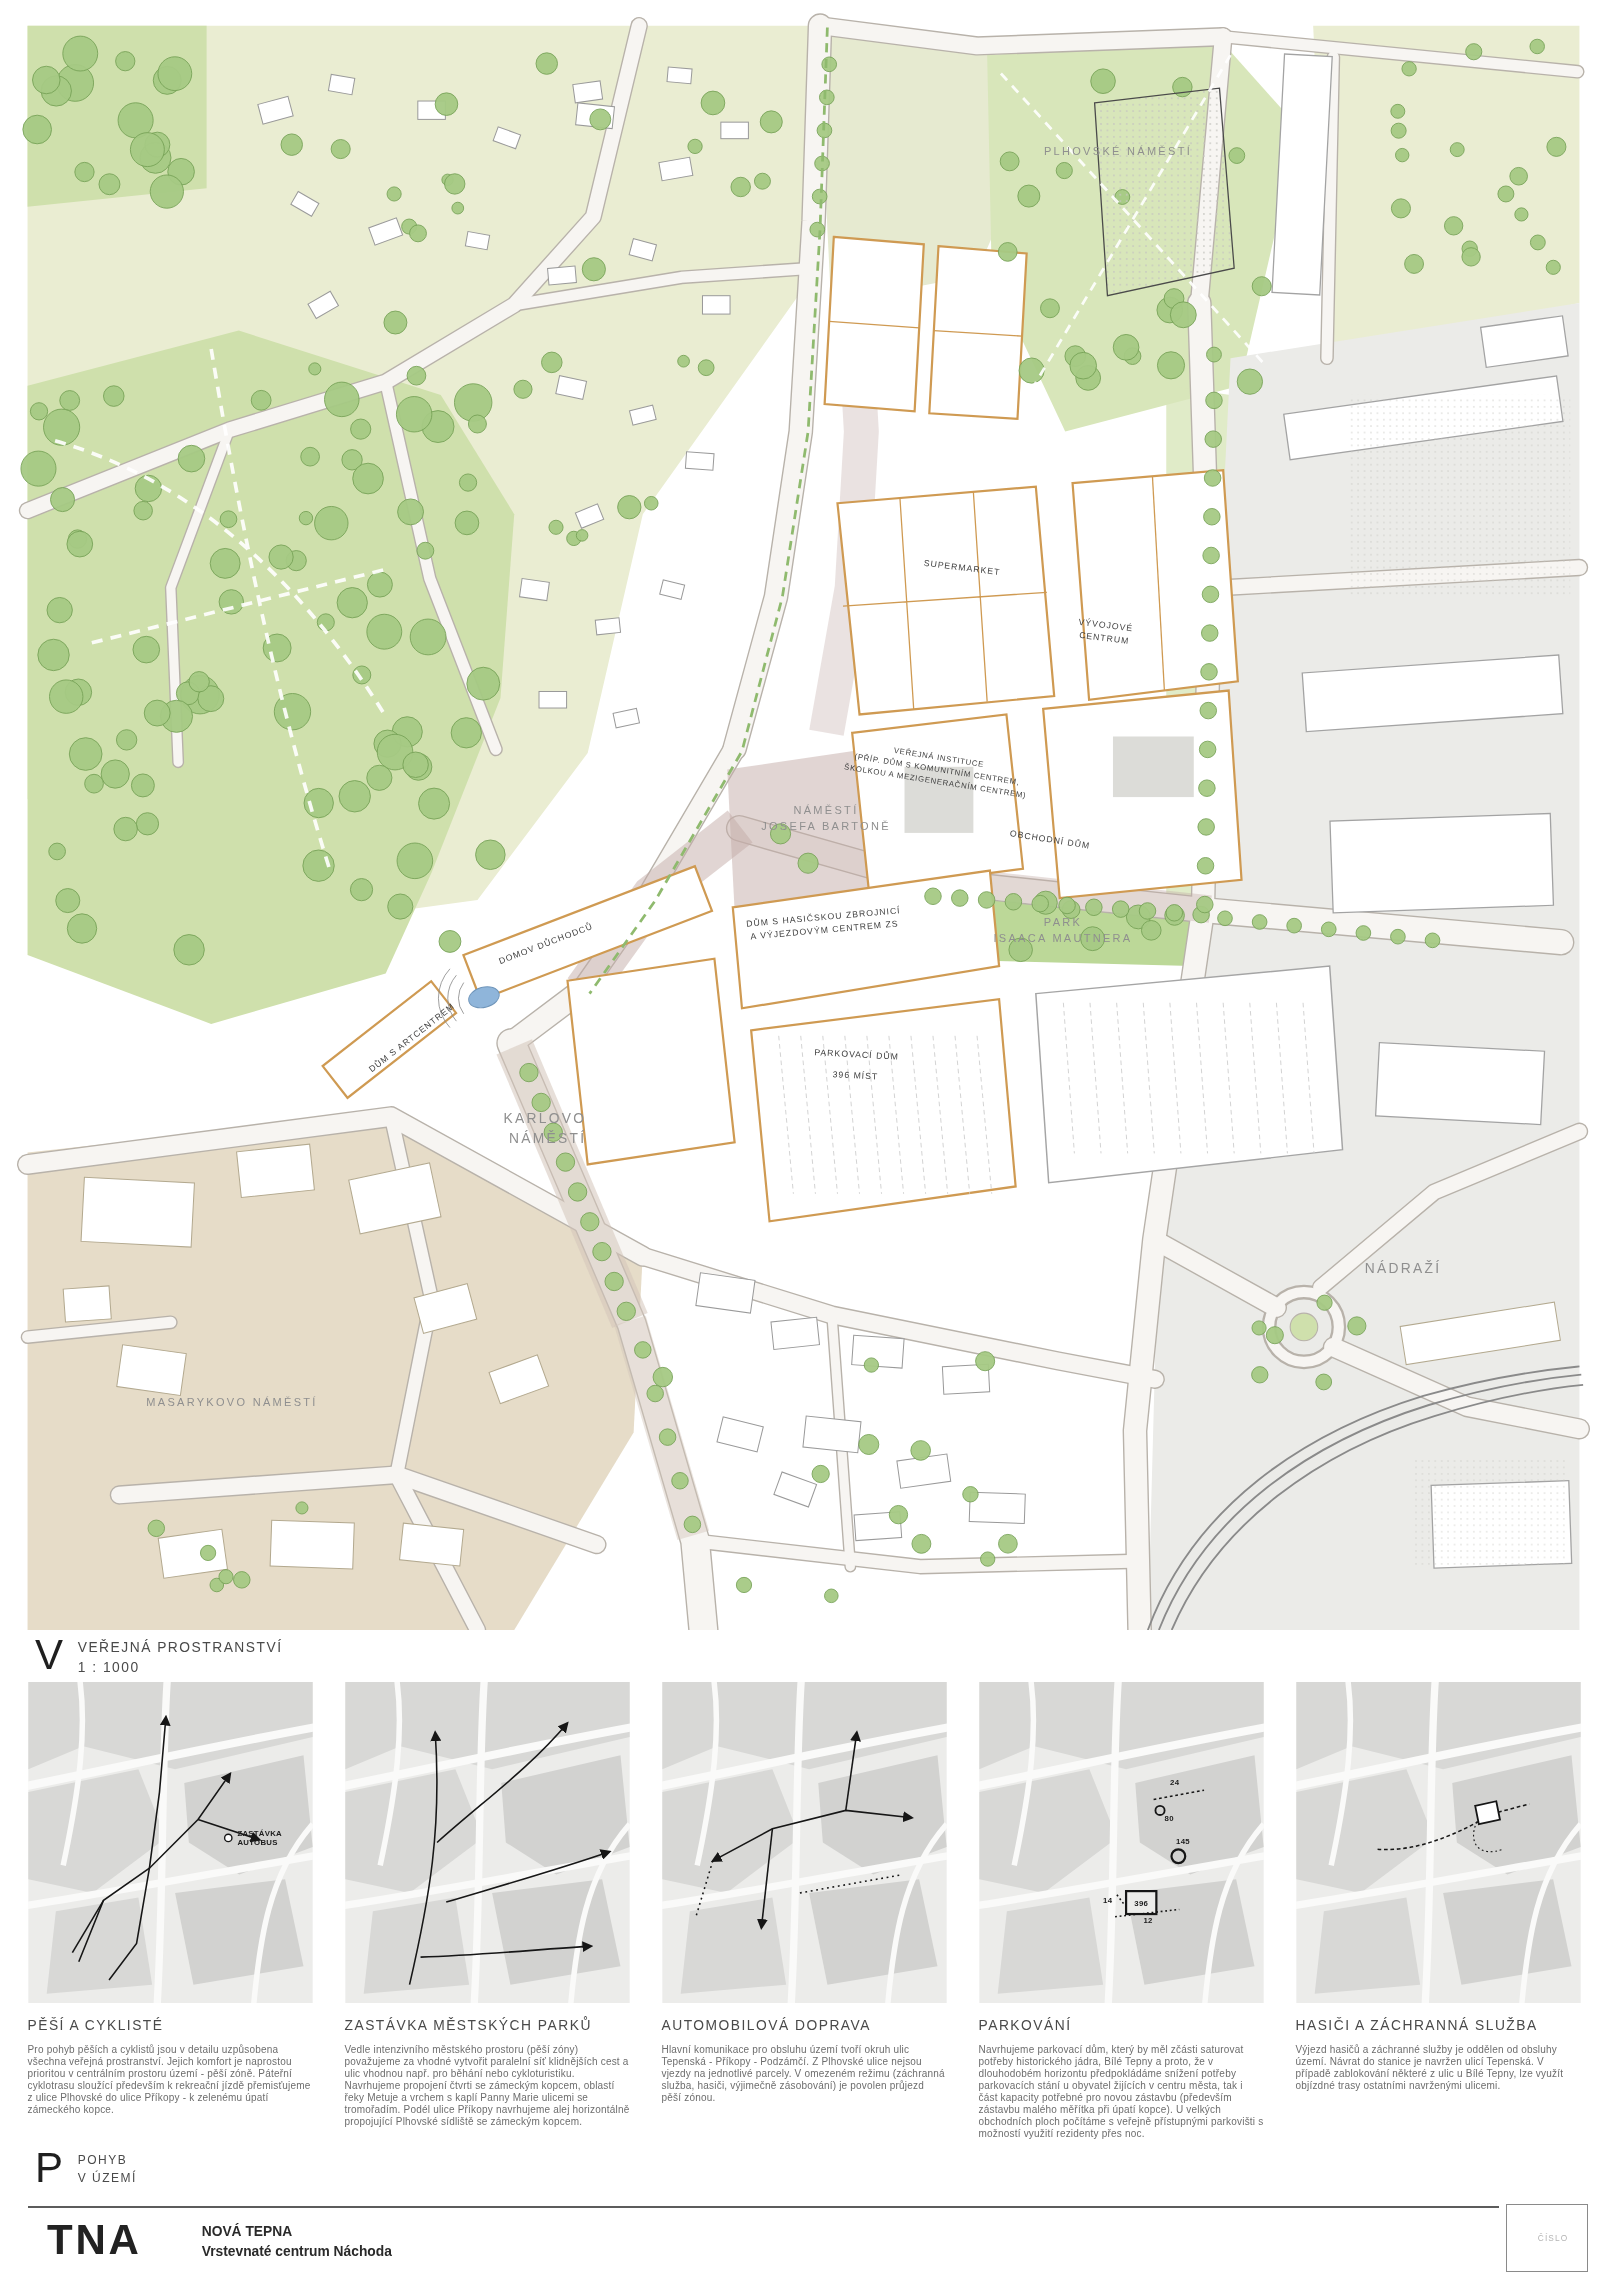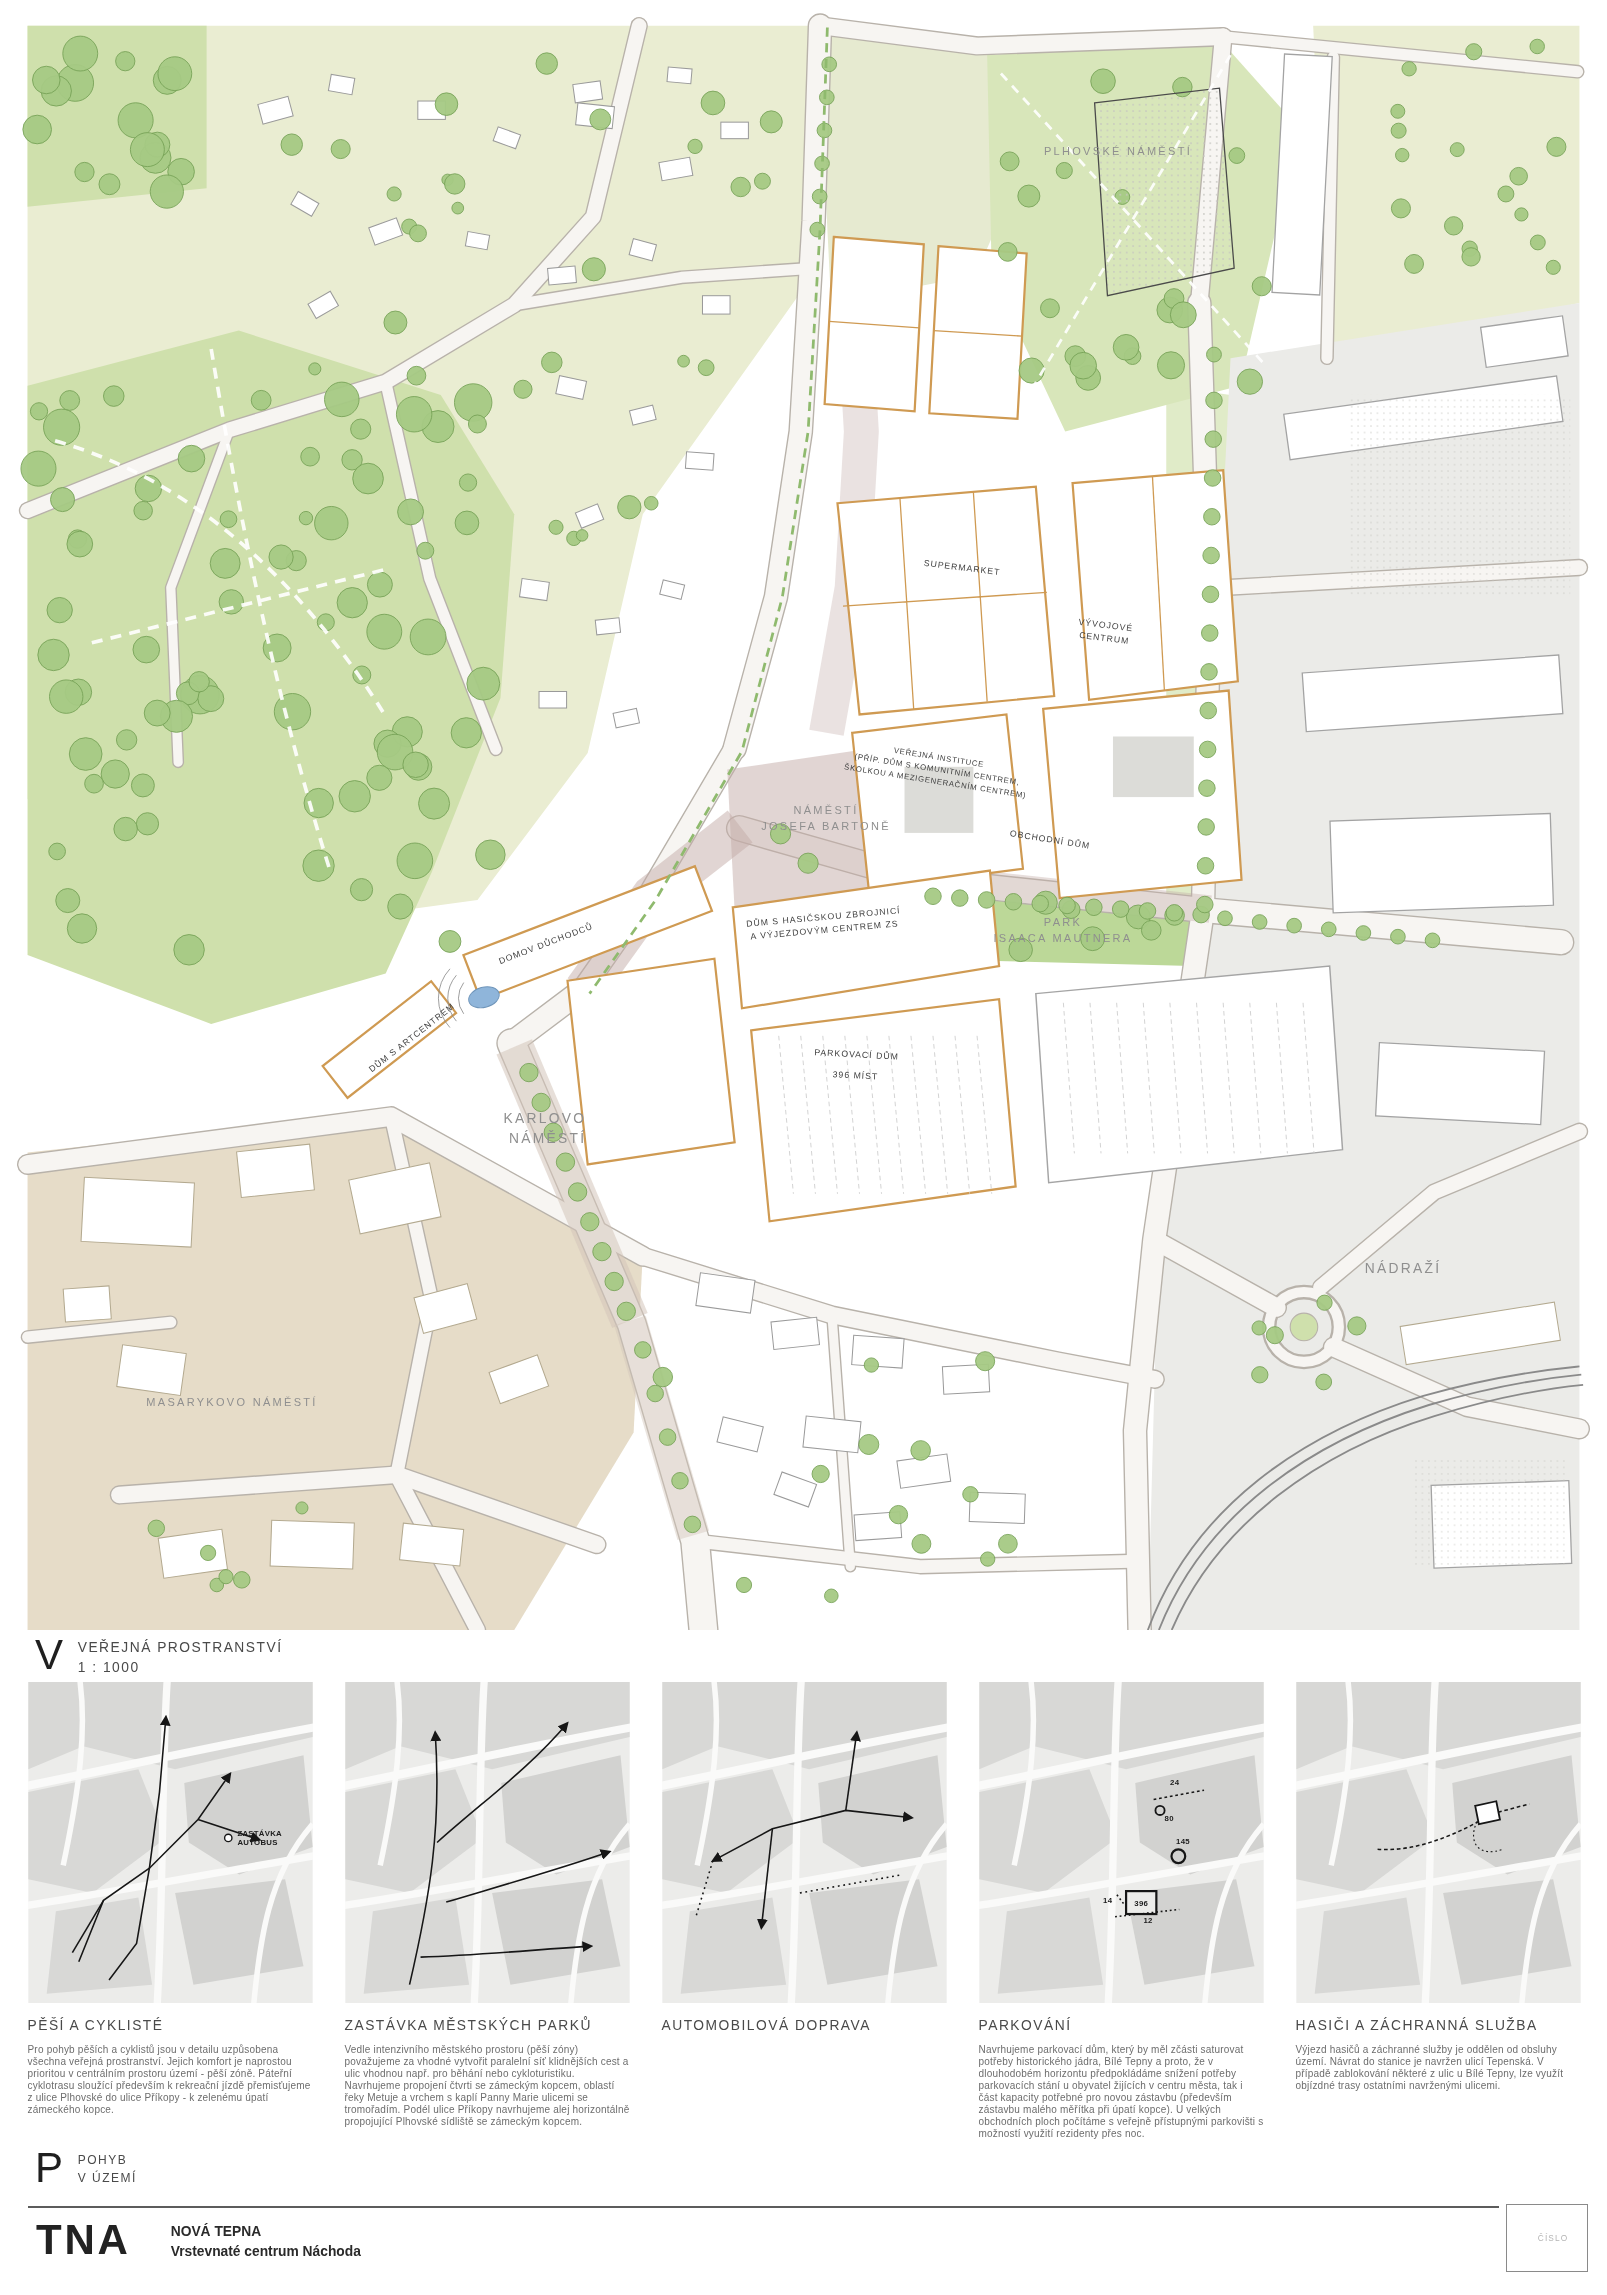--- a/index.html
+++ b/index.html
@@ -34,21 +34,21 @@
   .panel{width:285px;position:relative;}
   .panel svg{display:block;width:285px;height:321px;}
   .panel h3{margin:14.7px 0 0 0;font-size:13.8px;font-weight:400;letter-spacing:1.5px;color:#4a4a4a;}
   .panel p{margin:11px 0 0 0;font-size:10px;line-height:12px;color:#6d6d6d;letter-spacing:0.2px;}
   .ov{stroke:#161616;fill:none;stroke-width:1.7;}
   .ovtxt{font-size:8.5px;font-weight:600;fill:#1c1c1c;stroke:none;letter-spacing:.3px;}
 
   
   .p-head{position:absolute;left:35px;top:2149px;}
   .foot-line{position:absolute;left:27.5px;top:2206px;width:1471px;height:1.8px;background:#5c5c5c;}
-  .foot{position:absolute;left:36px;top:2219px;display:flex;align-items:flex-start;gap:40px;}
+  .foot{position:absolute;left:47px;top:2219px;display:flex;align-items:flex-start;gap:60px;}
   .logo{font-size:42px;font-weight:800;letter-spacing:2.8px;color:#222;line-height:1;}
   .proj{padding-top:2.8px;font-size:13.8px;font-weight:700;color:#2a2a2a;line-height:1.5;}
   .stamp{position:absolute;left:1506px;top:2204px;width:68px;height:66px;border:1.8px solid #8a8a8a;
          display:flex;align-items:center;justify-content:center;font-size:8.3px;letter-spacing:1.1px;color:#b5b5b5;padding-left:12px;}
 </style>
 </head>
 <body>
 
 <div class="board">
 
@@ -600,20 +600,21 @@
         <use href="#tbase"></use>
         <g class="ov">
           <path d="M55,195 L120,160 L200,140 L272,148" marker-start="url(#arr)" marker-end="url(#arr)"></path>
           <path d="M200,140 L212,55" marker-end="url(#arr)"></path>
           <path d="M120,160 L108,268" marker-end="url(#arr)"></path>
           <path d="M150,230 L262,210" stroke-dasharray="2,4"></path>
           <path d="M55,195 L36,258" stroke-dasharray="2,4"></path>
         </g>
       </svg>
       <h3>AUTOMOBILOVÁ DOPRAVA</h3>
+      <p>Hlavní komunikace pro obsluhu území tvoří okruh ulic Tepenská - Příkopy - Podzámčí. Z Plhovské ulice nejsou vjezdy na jednotlivé parcely. V omezeném režimu (záchranná služba, hasiči, výjimečně zásobování) je povolen průjezd pěší zónou.</p>
     </div>
 
     <div class="panel">
       <svg viewBox="0 0 310 350">
         <use href="#tbase"></use>
         <g class="ov" stroke-width="1.5">
           <path d="M190,128 L245,118" stroke-dasharray="3,3"></path>
           <circle cx="197" cy="140" r="5" stroke-width="2"></circle>
           <circle cx="217" cy="190" r="7.5" stroke-width="2.4"></circle>
           <rect x="160" y="228" width="33" height="25" stroke-width="2.4" fill="#ececea"></rect>

